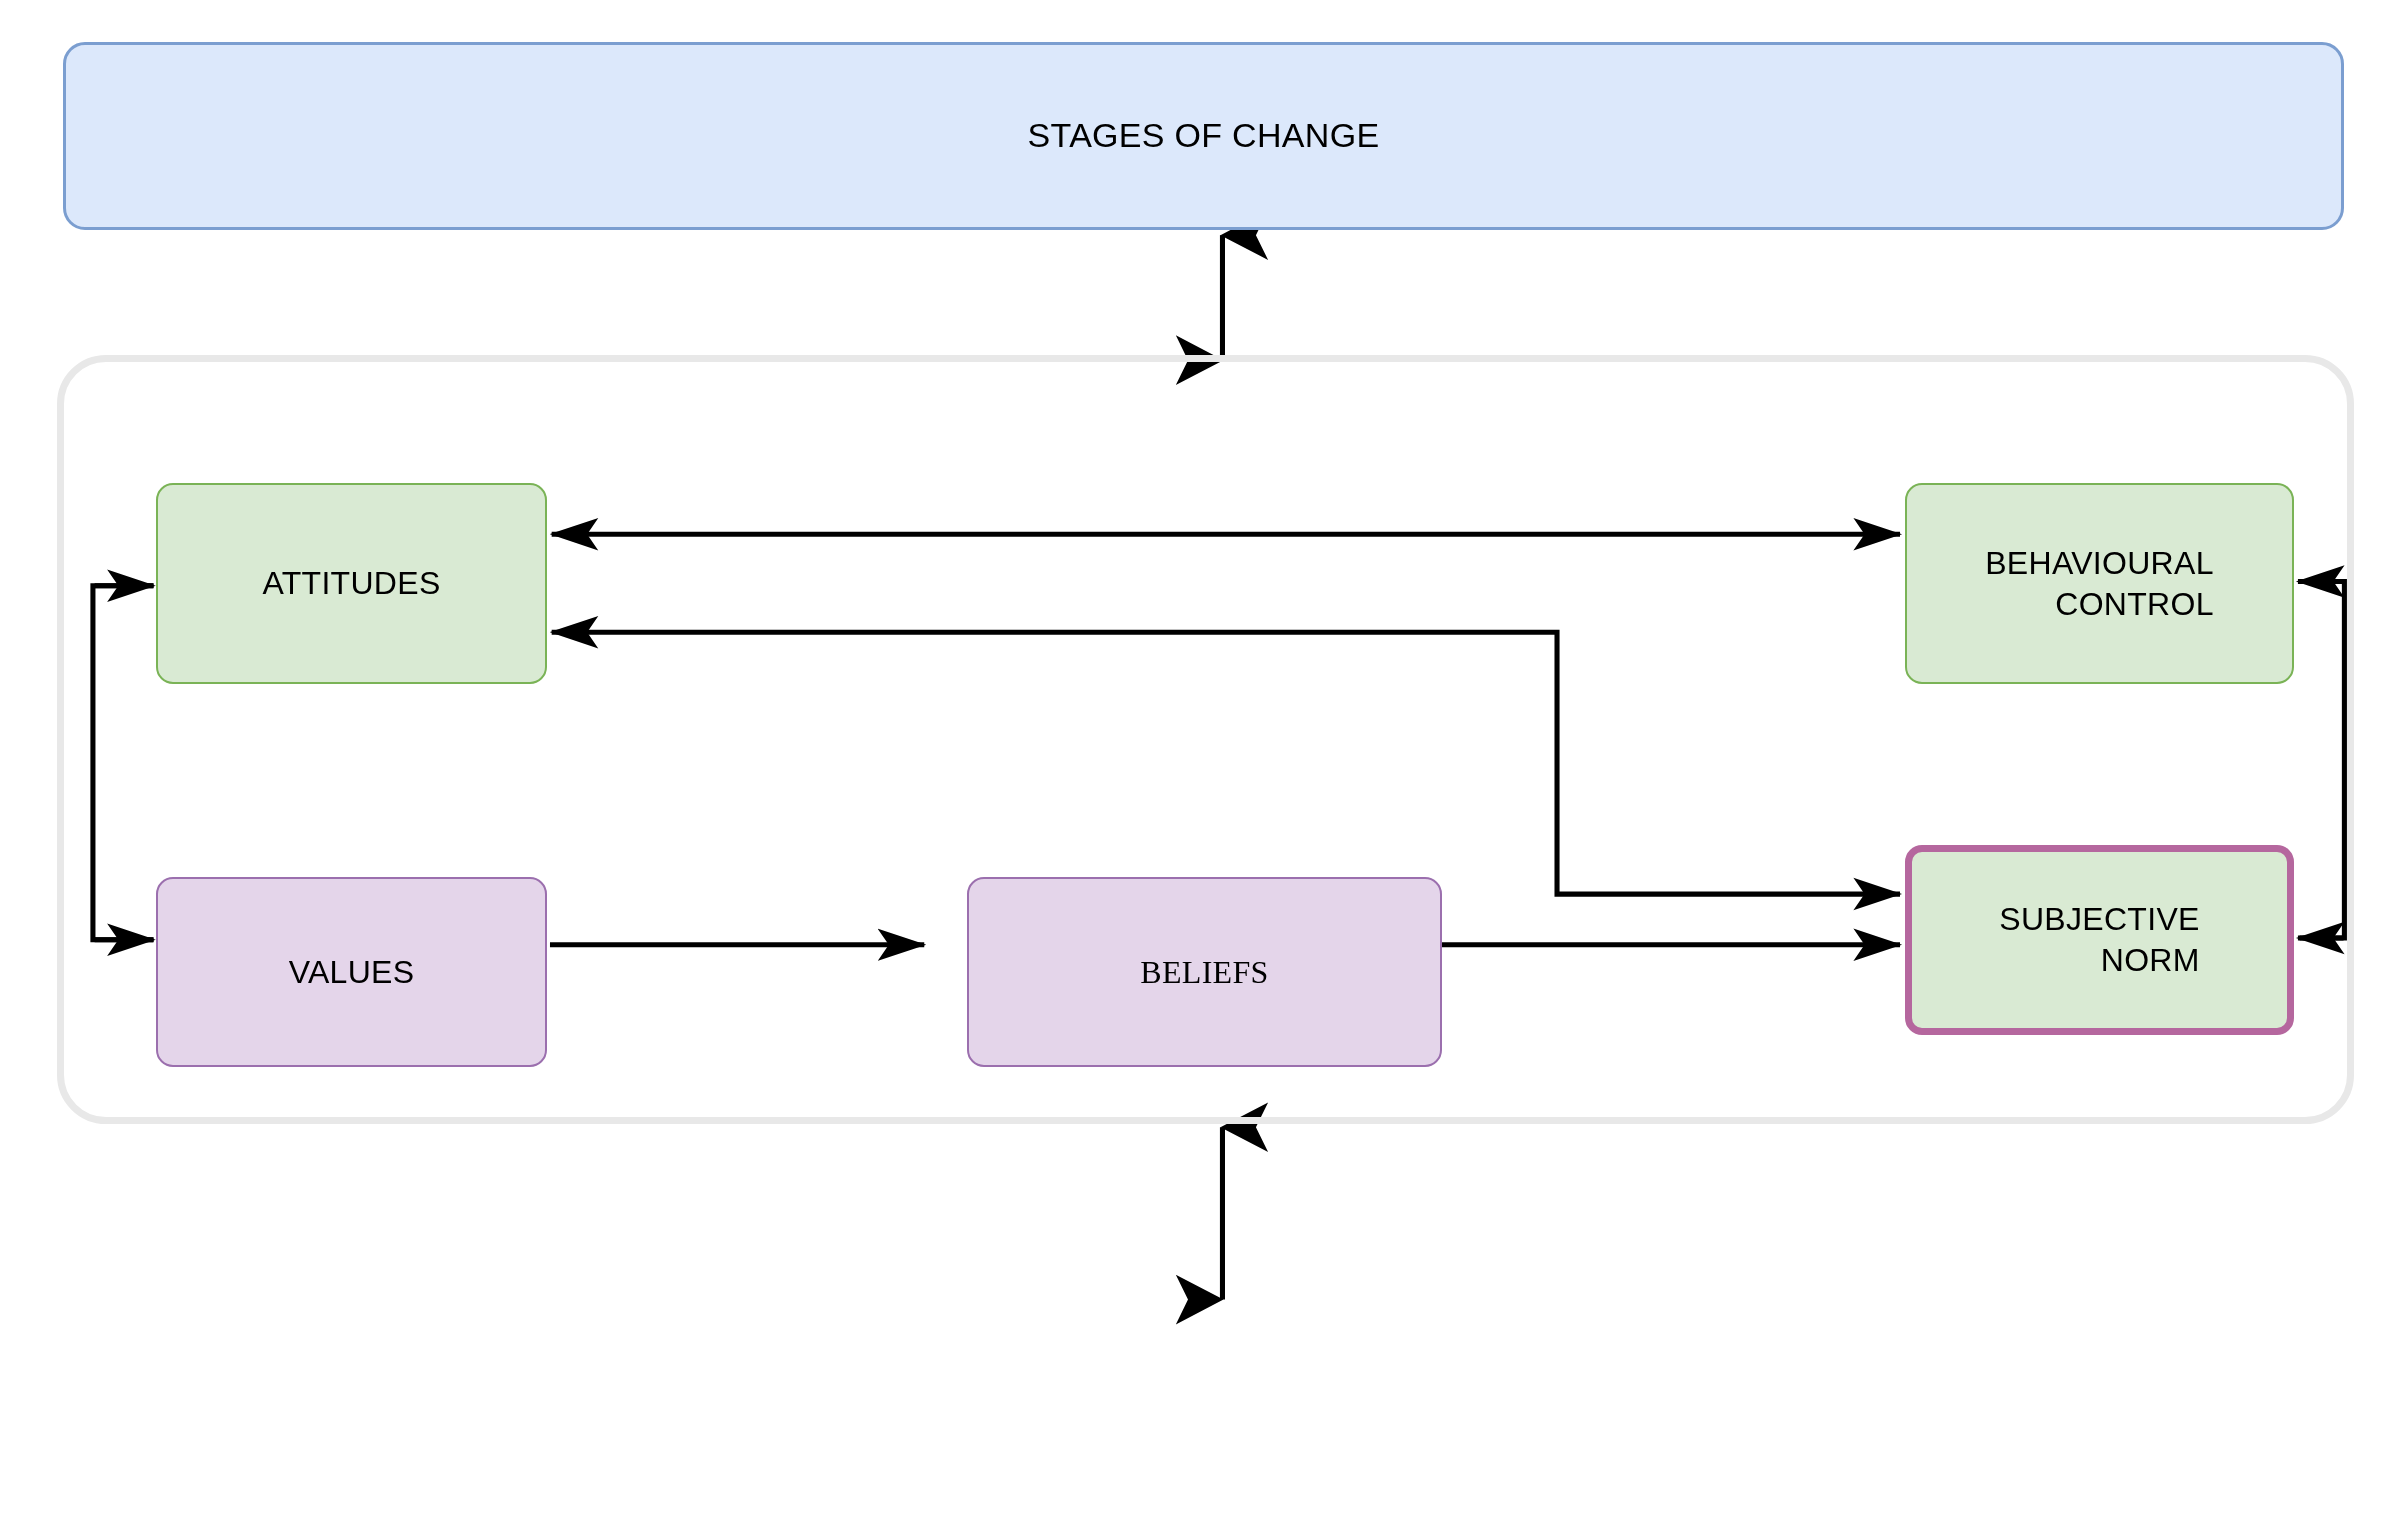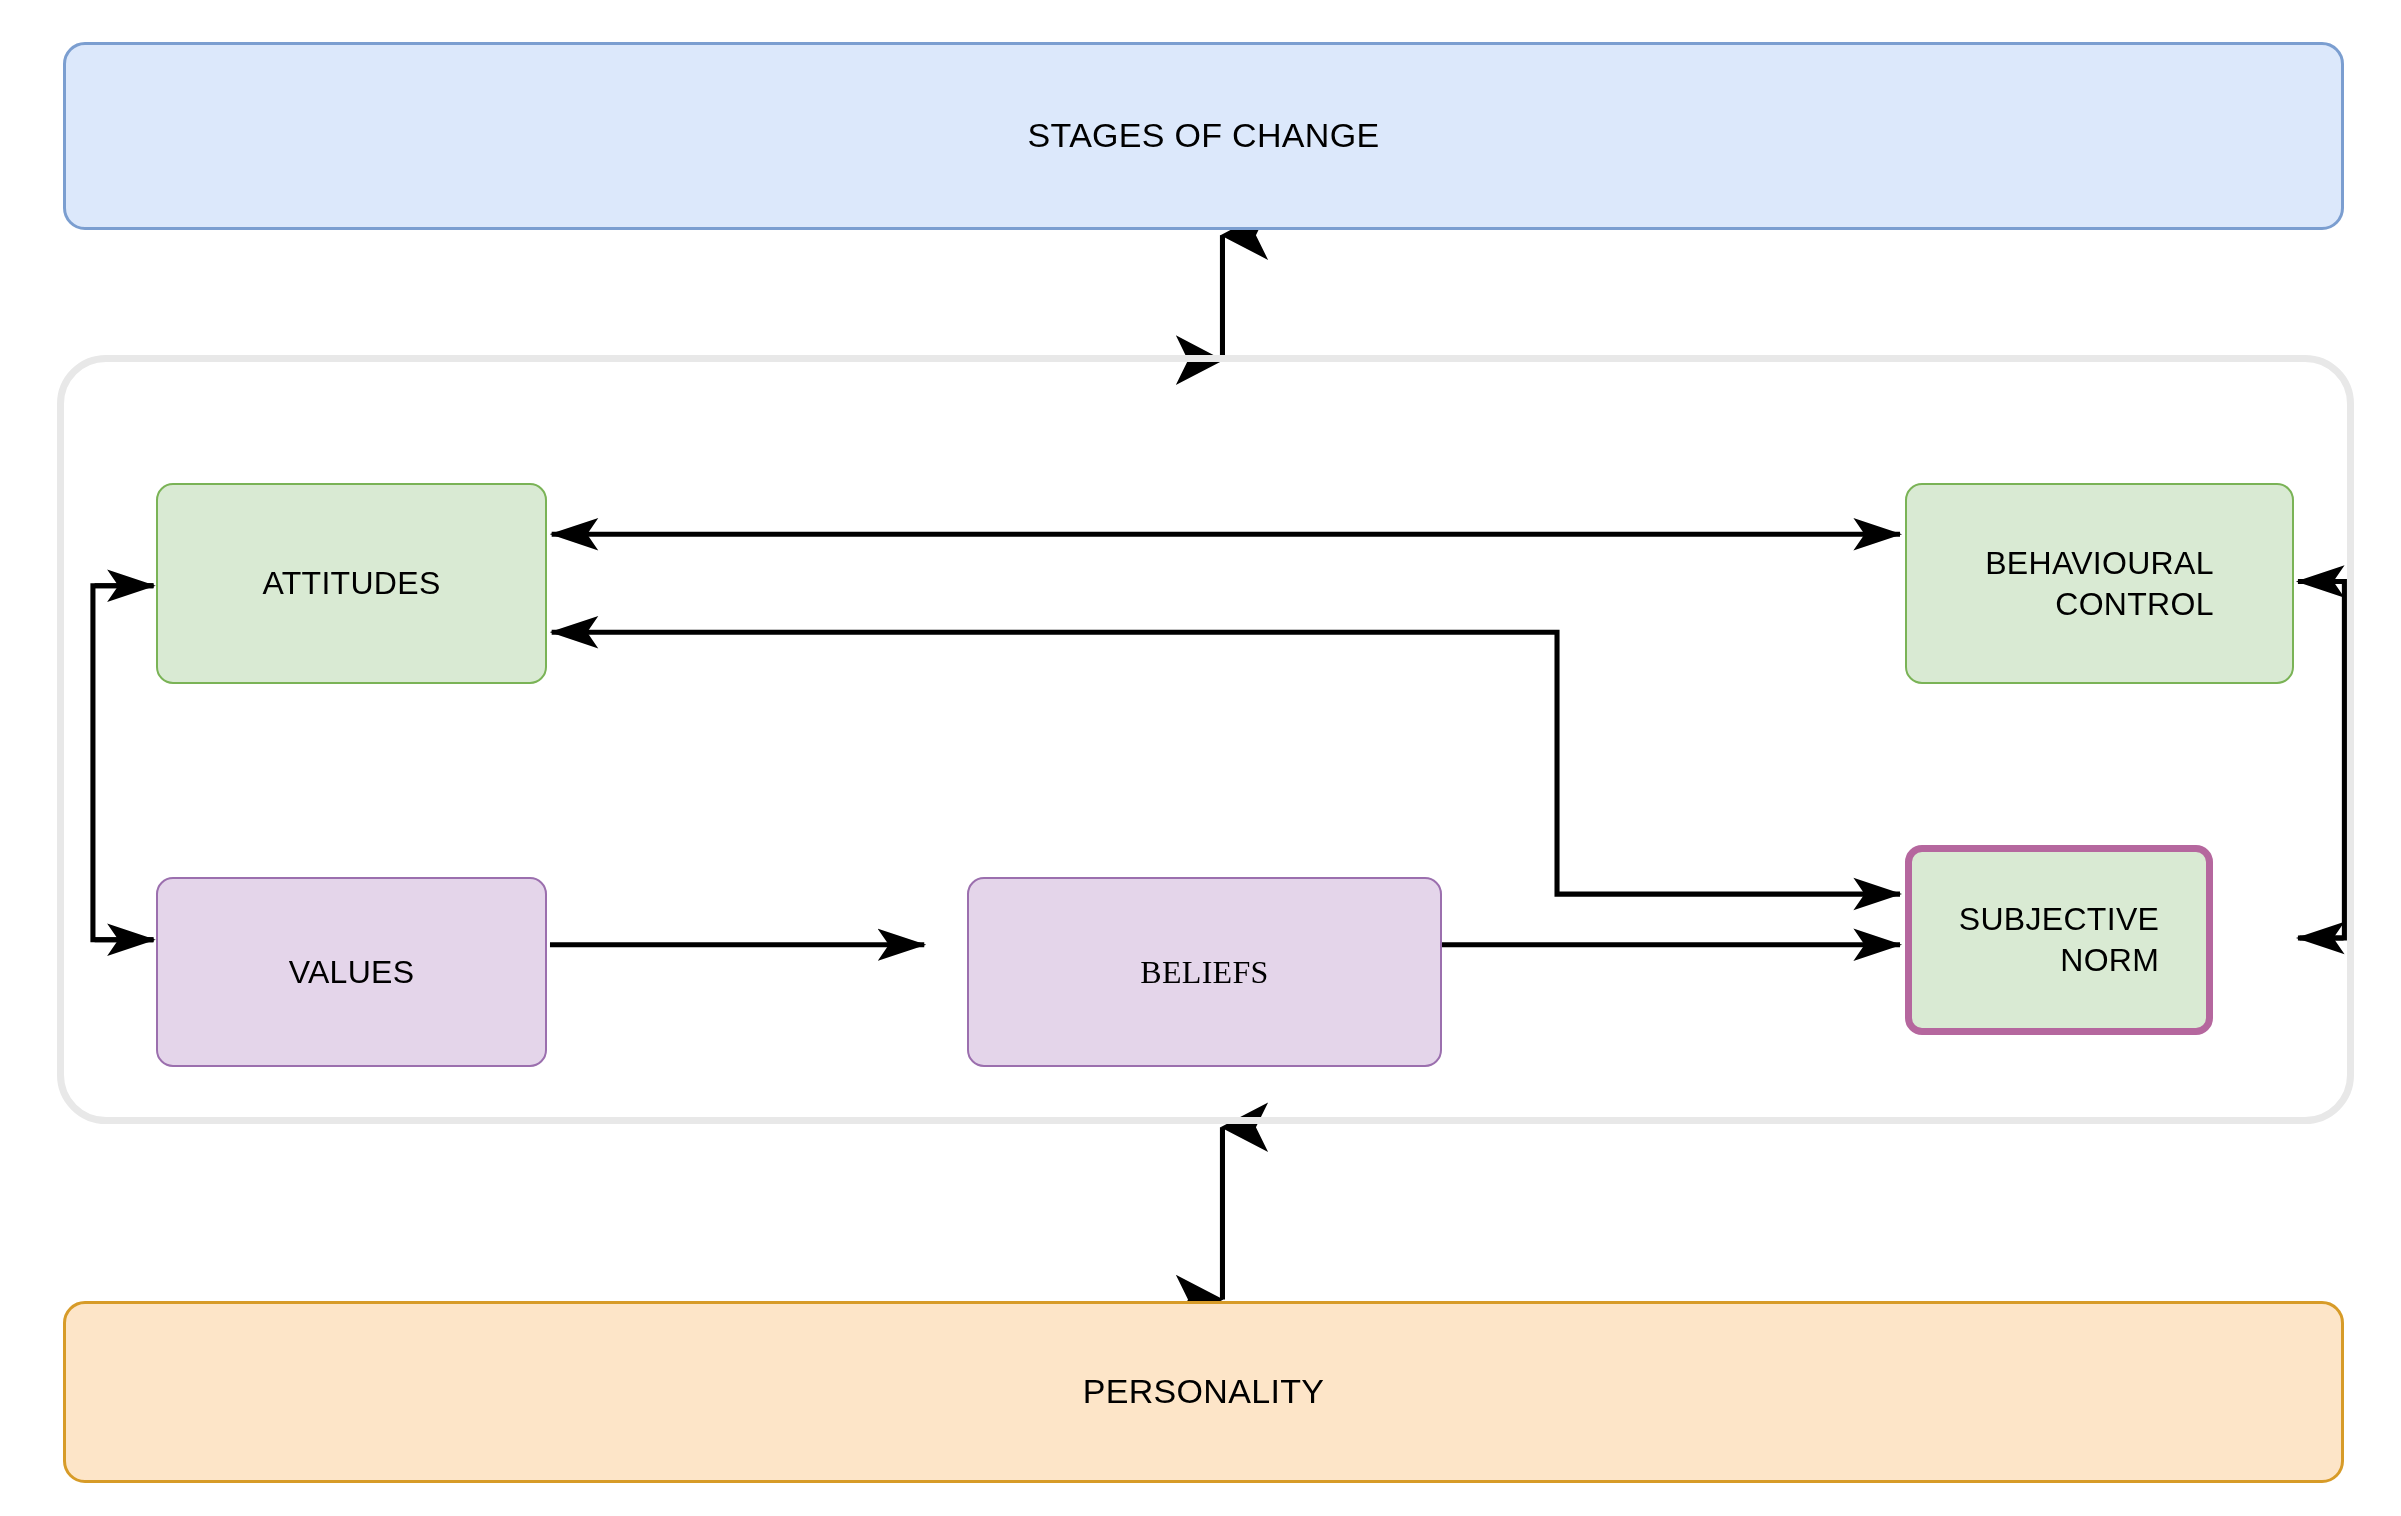--- a/index.html
+++ b/index.html
@@ -85,21 +85,21 @@
   }
   .highlight {
     background: #d9ead3;
     border: 7.6px solid #b5679e;
   }
 
   #node-attitudes            { left: 156px;  top: 483px;  width: 391px; height: 201px; }
   #node-behavioural-control  { left: 1905px; top: 483px;  width: 389px; height: 201px; }
   #node-values               { left: 156px;  top: 845px; width: 391px; height: 190px; }
   #node-beliefs              { left: 967px; top: 845px; width: 475px; height: 190px; font-family: Liberation Serif, serif; }
-  #node-subjective-norm      { left: 1905px; top: 845px; width: 308px; height: 190px; }
+  #node-subjective-norm      { left: 1905px; top: 845px; width: 389px; height: 190px; }
 </style>
 </head>
 <body>
 
 <div id="canvas">
 
   <svg id="edge-layer" viewBox="0 0 2842 1795">
     <defs>
       <marker id="arrow-end" markerWidth="10" markerHeight="10" refX="9.2" refY="3.6" orient="auto" markerUnits="strokeWidth">
         <path d="M0,0.4 L9.6,3.6 L0,6.8 L2.2,3.6 Z" fill="#000000"></path>
@@ -156,16 +156,15 @@
   <div class="node construct green" id="node-behavioural-control">BEHAVIOURAL
 CONTROL</div>
 
   <div class="node construct purple" id="node-values">VALUES</div>
 
   <div class="node construct purple" id="node-beliefs">BELIEFS</div>
 
   <div class="node construct highlight" id="node-subjective-norm">SUBJECTIVE
 NORM</div>
 
-  <div class="node banner" id="node-personality">PERSONALITY</div>
 
 </div>
 
 
 </body></html>

